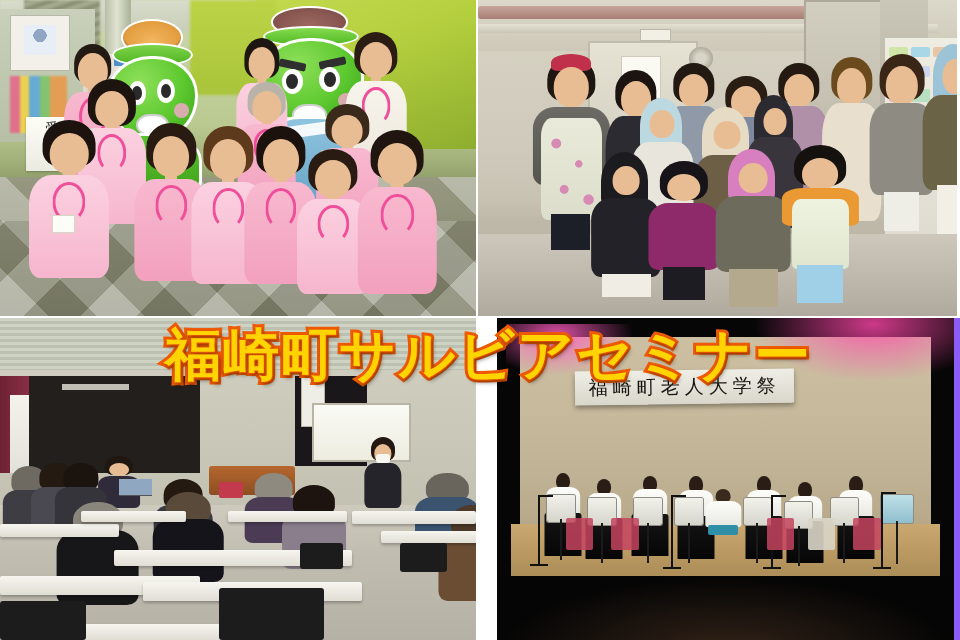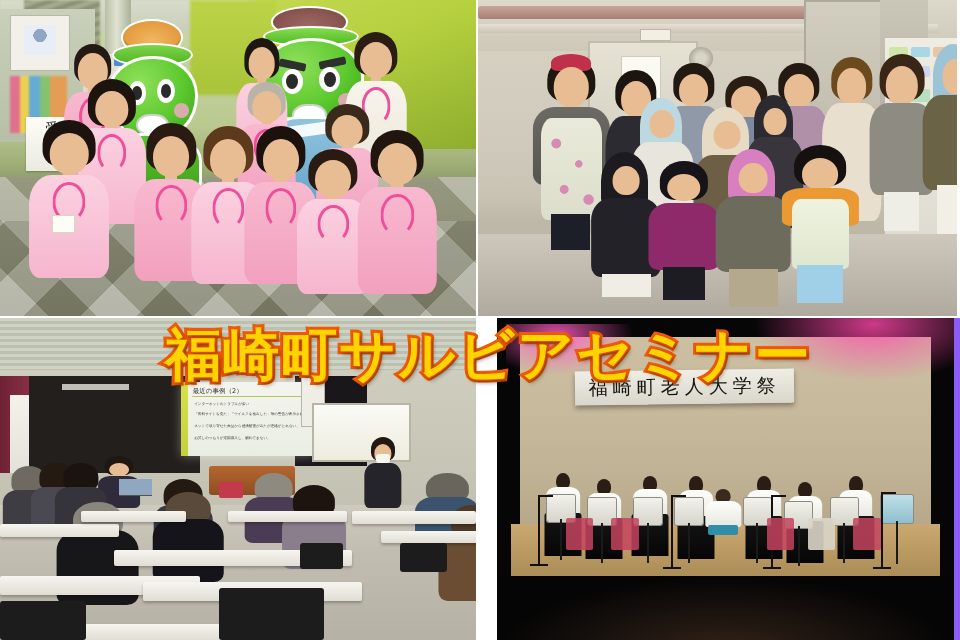--- a/index.html
+++ b/index.html
@@ -520,29 +520,20 @@
 
     <div class="panel p-bl">
       <div class="scene">
         <div class="ly bl-ceil"></div>
         <div class="ly bl-wall"></div>
         <div class="ly bl-curtainL"></div>
         <div class="ly bl-win soft"></div>
         <div class="ly bl-dark"></div>
         <div class="ly bl-dark2"></div>
         <div class="ly bl-bannertop"></div>
-        <div class="ly bl-screen">
-          <div class="bar"></div>
-          <div class="ttl">最近の事例（2）</div>
-          <div class="rule"></div>
-          <div class="bl" style="top:27%">インターネットのトラブルが多い</div>
-          <div class="bl" style="top:40%">「有料サイトを見た」「ウイルスを検出した」等の警告が表示されたが覚えがない。</div>
-          <div class="bl" style="top:56%">ネットで取り寄せた商品から健康被害が出たが連絡がとれない。</div>
-          <div class="bl" style="top:72%">お試しのつもりが定期購入し、解約できない。</div>
-        </div>
         <div class="ly bl-banner2">
           <span>「悪質商法」</span>
         </div>
         <div class="ly bl-wb"></div>
         <div class="ly bl-floor"></div>
 
         <div class="pp" style="left:77%;top:37%;width:7%;height:22%;">
           <div class="hair" style="top:0;width:72%;height:34%;background:#241812;"></div>
           <div class="hd" style="top:10%;width:52%;height:26%;"></div>
           <div style="position:absolute;left:28%;top:24%;width:44%;height:12%;background:#f7f7f2;border-radius:3px;"></div>

